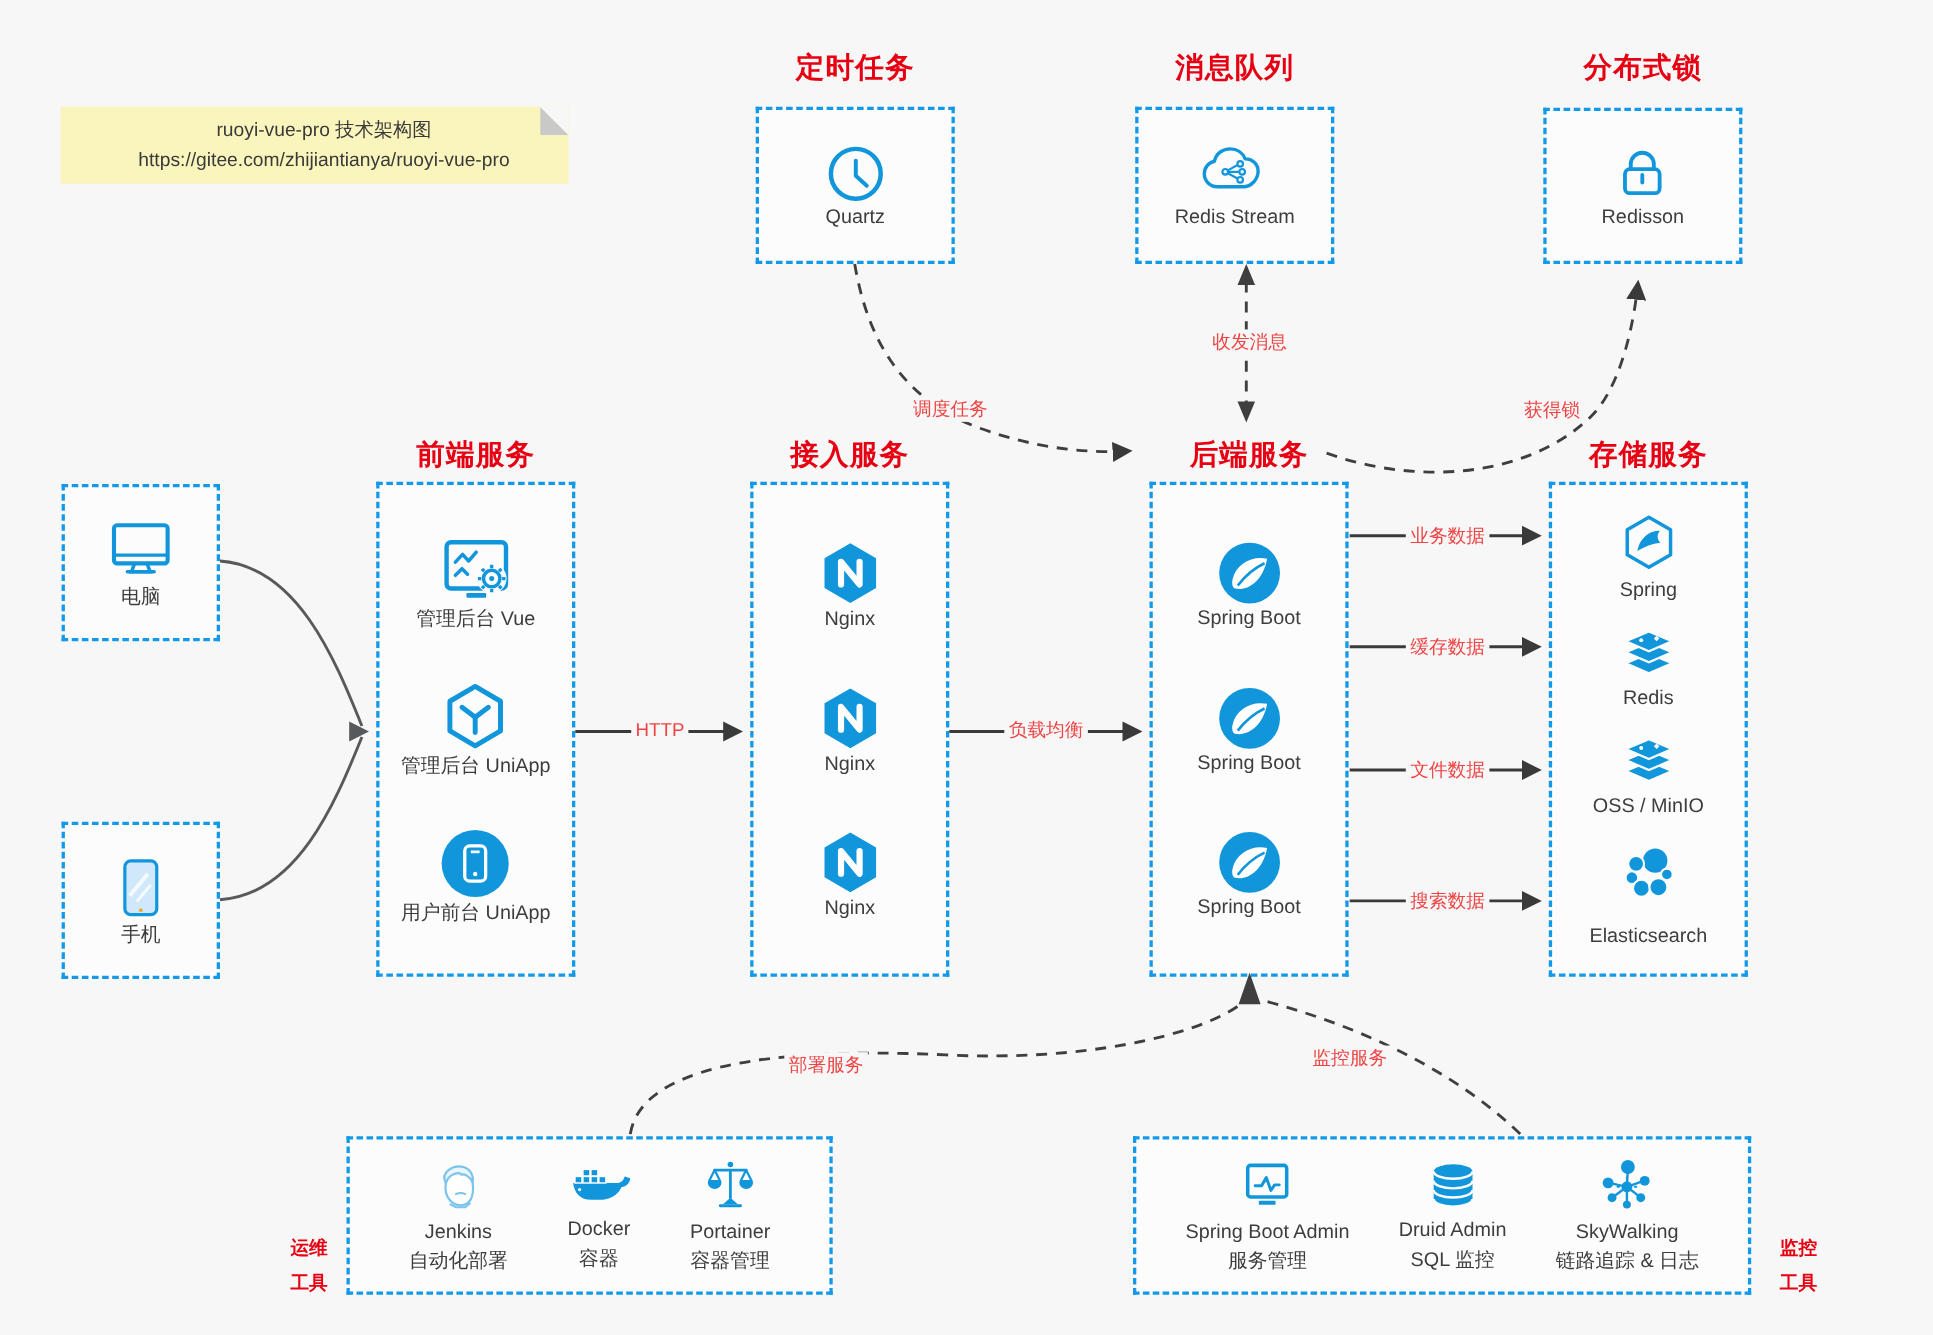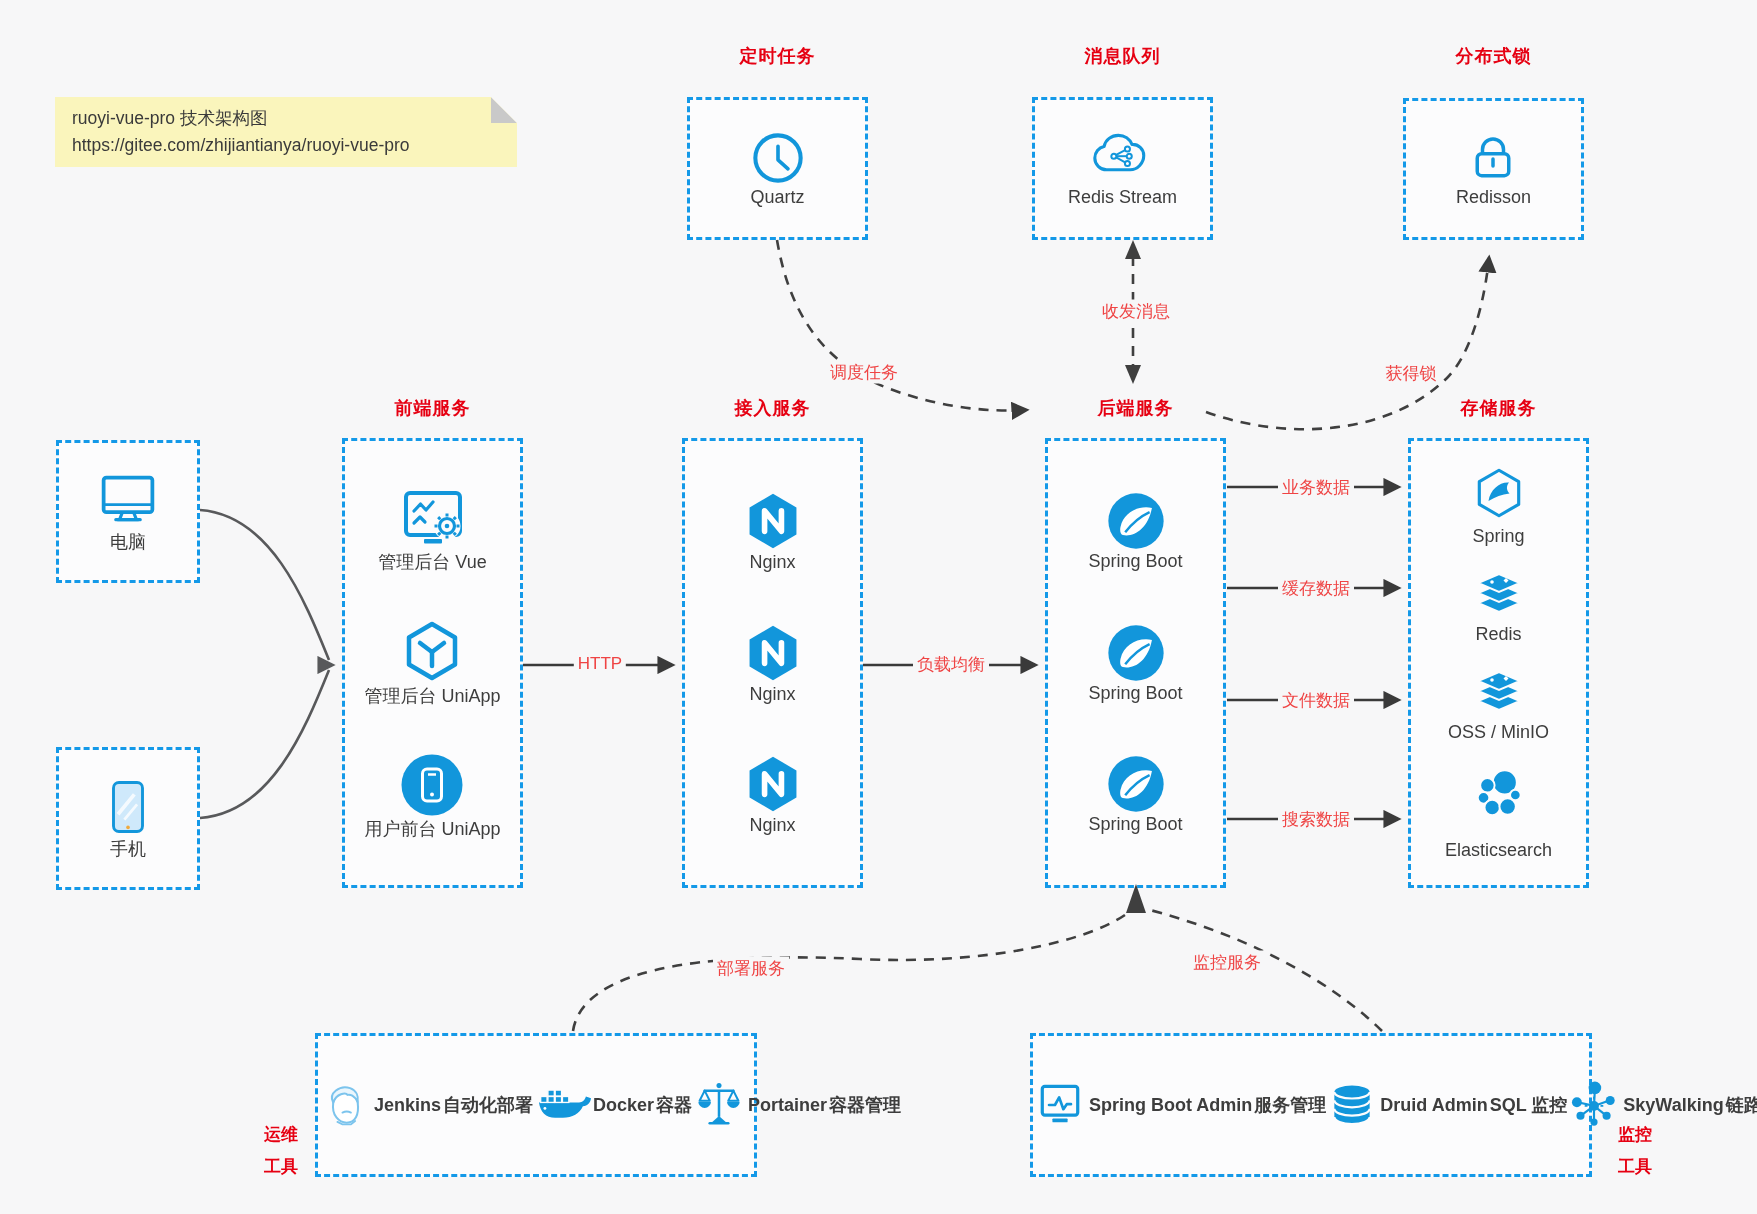--- a/index.html
+++ b/index.html
@@ -5,39 +5,39 @@
   :root{
     --bg:#f7f7f8; --accent:#1499e8; --icon:#1296db; --red:#e60012;
     --ink:#3d3d3d; --arrow:#3a3a3a; --boxbg:#fcfcfd;
   }
   *{box-sizing:border-box;}
   html,body{margin:0;padding:0;background:var(--bg);font-family:"Liberation Sans","DejaVu Sans",sans-serif;}
   .canvas{position:relative;width:1757px;height:1214px;background:var(--bg);overflow:hidden;}
 
   
   .note{position:absolute;left:55px;top:97px;width:462px;height:70px;background:#faf5bc;color:#3a3a3a;
-        font-size:17.5px;line-height:27px;padding:8px 0 0 17px;z-index:3;}
+        font-size:17.5px;line-height:27px;padding:8px 0 0 17px;z-index:3;text-align:center;}
   .note .fold-cut{position:absolute;top:0;right:0;width:26px;height:26px;background:var(--bg);
         clip-path:polygon(0 0,100% 0,100% 100%);}
   .note .fold-gray{position:absolute;top:0;right:0;width:26px;height:26px;background:#c9c9c9;
         clip-path:polygon(0 0,100% 100%,0 100%);}
 
-  .group-title{position:absolute;color:var(--red);font-weight:bold;font-size:18px;text-align:center;
+  .group-title{position:absolute;color:var(--red);font-weight:bold;font-size:26px;text-align:center;
         letter-spacing:1px;z-index:3;white-space:nowrap;}
   .side-label{position:absolute;color:var(--red);font-weight:bold;font-size:17px;line-height:32px;
         text-align:center;z-index:3;margin-top:47px;}
 
   .dash-box{position:absolute;border:3px dashed var(--accent);background:var(--boxbg);
         display:flex;flex-direction:column;align-items:center;justify-content:space-evenly;z-index:1;}
   .dash-box.single{justify-content:center;}
   .dash-box.hrow{flex-direction:row;}
 
   .node{display:flex;flex-direction:column;align-items:center;gap:0;}
   .node-label{font-size:18px;color:var(--ink);white-space:nowrap;}
-  .bottom-item{display:flex;flex-direction:row;align-items:center;gap:2px;text-align:left;font-weight:bold;}
+  .bottom-item{display:flex;flex-direction:column;align-items:center;gap:2px;text-align:left;}
   .bottom-item .node-label{line-height:25px;}
 
   .edges{position:absolute;left:0;top:0;z-index:2;pointer-events:none;}
   .edge-label{position:absolute;transform:translate(-50%,-50%);font-size:17px;color:#ef4444;
         background:var(--bg);padding:0 4px;white-space:nowrap;z-index:3;}
 
   svg .stroke{stroke:var(--icon);fill:none;}
 </style>
 </head>
 <body>

